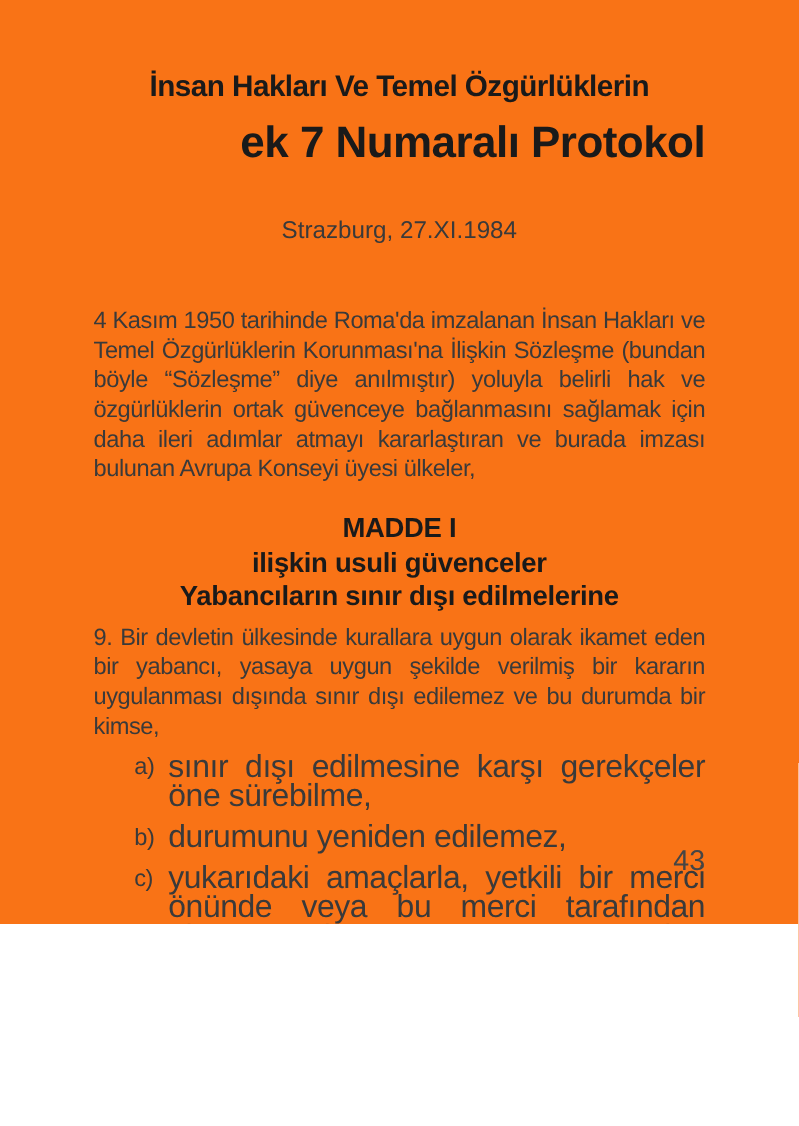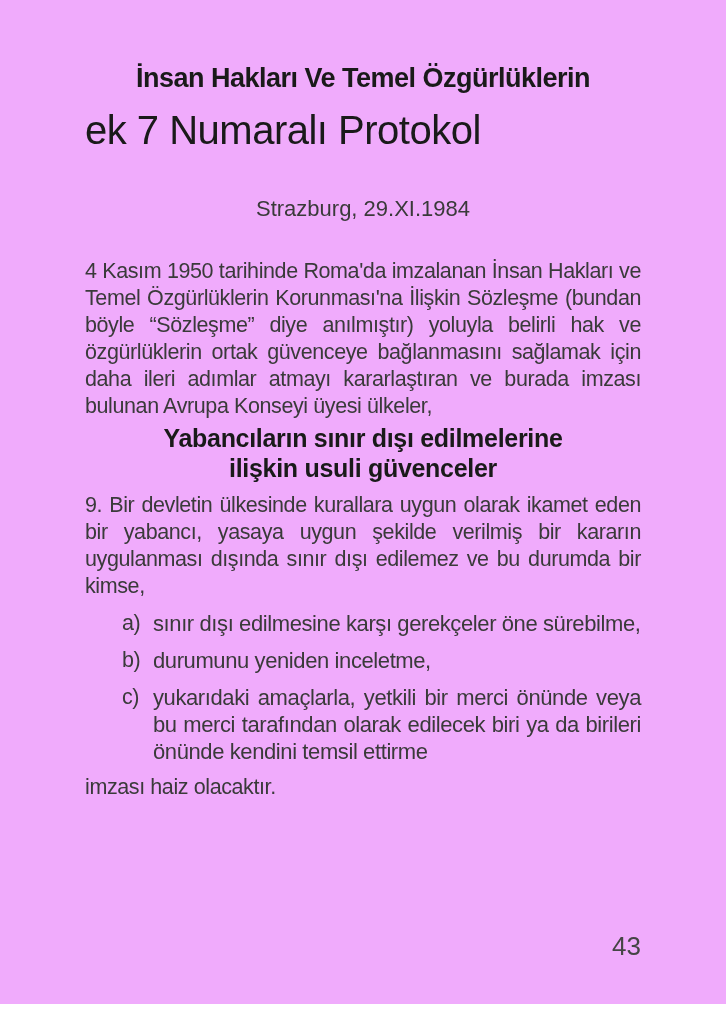--- a/index.html
+++ b/index.html
@@ -3,60 +3,60 @@
 <meta charset="utf-8">
 <style>
   html, body {
     margin: 0;
     padding: 0;
     background: #ffffff;
   }
   .page {
     position: relative;
     width: 726px;
-    height: 1004px;
-    background: #f0abfc;
+    height: 840px;
+    background: #f97316;
     font-family: "Liberation Sans", sans-serif;
     color: #3a3a3a;
     overflow: hidden;
     box-sizing: border-box;
     padding-top: 60px;
   }
   .content {
     margin: 0 85px;
     width: 556px;
   }
   
   .conv-title {
     text-align: center;
     font-weight: bold;
     font-size: 27px;
     line-height: 36px;
     color: #1a1a1a;
     letter-spacing: -0.5px;
   }
   .protocol-title {
-    text-align: left;
-    font-weight: normal;
+    text-align: right;
+    font-weight: bold;
     font-size: 40px;
     line-height: 44px;
     color: #1a1a1a;
     letter-spacing: -0.5px;
     margin-top: 12px;
   }
   .dateline {
     text-align: center;
     font-size: 22px;
     line-height: 26px;
     color: #3a3a3a;
     margin-top: 44px;
   }
   
   .bodytext {
-    margin-top: 36px;
+    margin-top: 56px;
   }
   .bodytext p {
     margin: 9px 0 0 0;
     font-size: 21.5px;
     line-height: 27px;
     letter-spacing: -0.4px;
     text-align: justify;
   }
   p.no-justify { text-align: left; }
   
@@ -85,21 +85,21 @@
     padding-left: 37px;
   }
   .list-item .marker {
     flex: 0 0 31px;
     font-size: 21.5px;
     line-height: 27px;
     letter-spacing: -0.4px;
   }
   .list-item .item-text {
     flex: 1 1 auto;
-    font-size: 22px;
+    font-size: 29px;
     line-height: 27px;
     letter-spacing: -0.4px;
     text-align: justify;
   }
   .closing-line {
     margin-top: 9px;
     font-size: 21.5px;
     line-height: 27px;
     letter-spacing: -0.4px;
   }
@@ -117,44 +117,45 @@
 
 <div class="page">
   <div class="content">
 
     <div class="conv-title">
       <div>İnsan Hakları Ve Temel Özgürlüklerin</div>
     </div>
 
     <div class="protocol-title">ek 7 Numaralı Protokol</div>
 
-    <div class="dateline">Strazburg, 29.XI.1984</div>
+    <div class="dateline">Strazburg, 27.XI.1984</div>
 
     <div class="bodytext">
       <p>4 Kasım 1950 tarihinde Roma'da imzalanan İnsan Hakları ve Temel Özgürlüklerin Korunması'na İlişkin Sözleşme (bundan böyle “Sözleşme” diye anılmıştır) yoluyla belirli hak ve özgürlüklerin ortak güvenceye bağlanmasını sağlamak için daha ileri adımlar atmayı kararlaştıran ve burada imzası bulunan Avrupa Konseyi üyesi ülkeler,</p>
     </div>
 
+    <div class="article-heading">MADDE I</div>
 
     <div class="article-subheading">
+      <div>ilişkin usuli güvenceler</div>
       <div>Yabancıların sınır dışı edilmelerine</div>
-      <div>ilişkin usuli güvenceler</div>
     </div>
 
     <div class="bodytext" style="margin-top:0">
       <p>9.  Bir devletin ülkesinde kurallara uygun olarak ikamet eden bir yabancı, yasaya uygun şekilde verilmiş bir kararın uygulanması dışında sınır dışı edilemez ve bu durumda bir kimse,</p>
     </div>
 
     <div class="list-item">
       <span class="marker">a)</span>
       <span class="item-text">sınır dışı edilmesine karşı gerekçeler öne sürebilme,</span>
     </div>
 
     <div class="list-item">
       <span class="marker">b)</span>
-      <span class="item-text">durumunu yeniden inceletme,</span>
+      <span class="item-text">durumunu yeniden edilemez,</span>
     </div>
 
     <div class="list-item">
       <span class="marker">c)</span>
       <span class="item-text">yukarıdaki amaçlarla, yetkili bir merci önünde veya bu merci tarafından olarak edilecek biri ya da birileri önünde kendini temsil ettirme</span>
     </div>
 
     <div class="closing-line">imzası haiz olacaktır.</div>
 
   </div>

